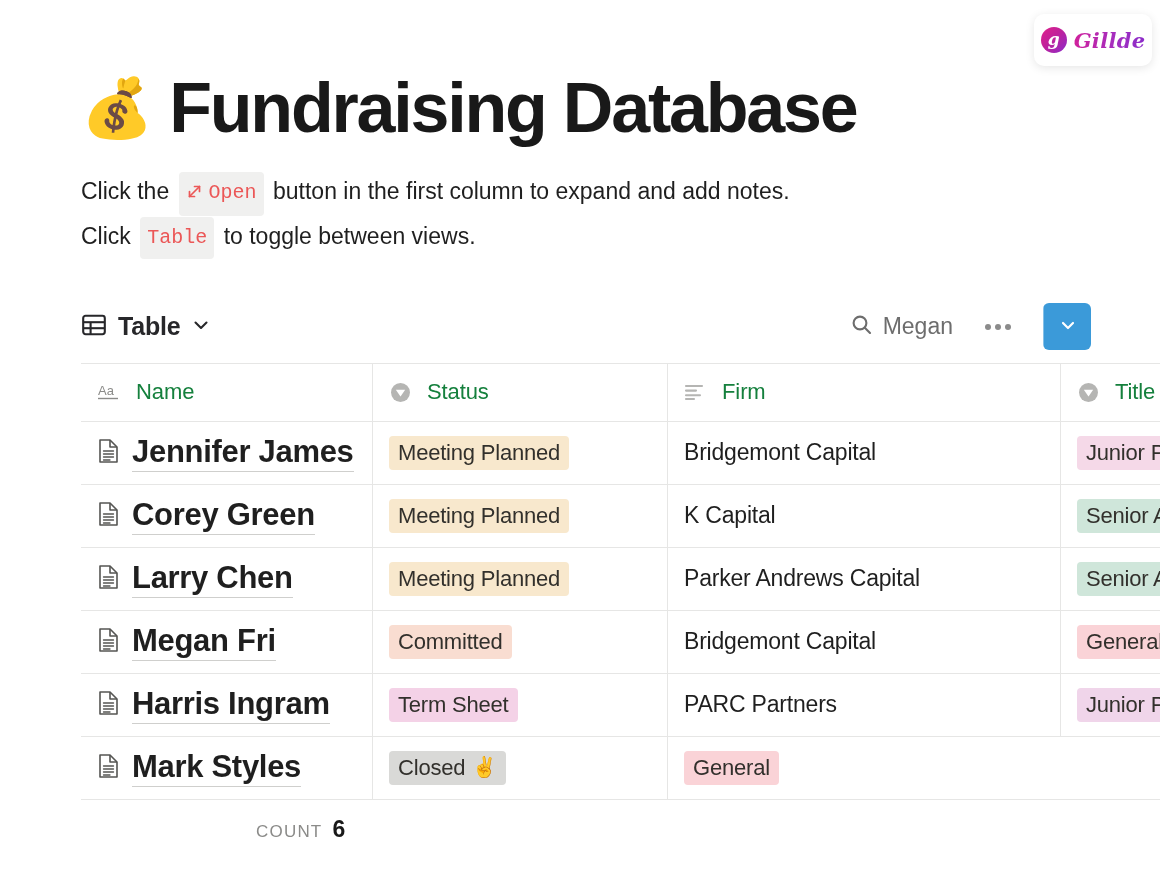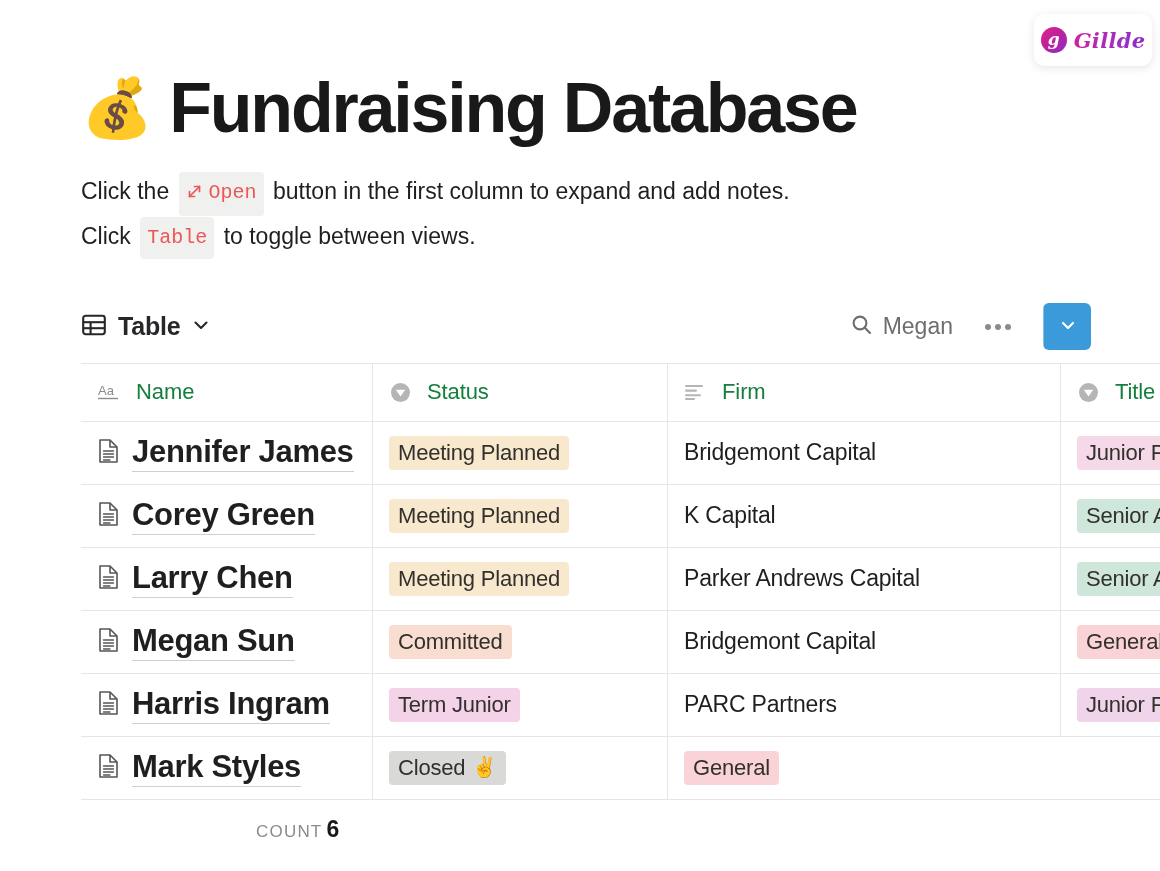--- a/index.html
+++ b/index.html
@@ -258,21 +258,21 @@
     letter-spacing: -0.2px;
     line-height: 1.08;
   }
   .badge .badge-emoji { font-size: 20px; }
 
   .count-row {
     margin-top: 16px;
     padding-left: 175px;
     display: flex;
     align-items: baseline;
-    gap: 4px;
+    gap: 10px;
   }
   .count-label {
     font-size: 17px;
     letter-spacing: 1.2px;
     color: #8b8b89;
     text-transform: uppercase;
   }
   .count-value {
     font-size: 23px;
     font-weight: bold;
@@ -499,21 +499,21 @@
               <span><svg width="23" height="26" viewBox="0 0 23 26" aria-hidden="true">
                   <path d="M3 2 h10 l7 7 v15 a0 0 0 0 1 0 0 H3 Z" fill="#ffffff" stroke="#555553" stroke-width="1.6" stroke-linejoin="round"></path>
                   <path d="M13 2 v7 h7" fill="none" stroke="#555553" stroke-width="1.6" stroke-linejoin="round"></path>
                   <g stroke="#555553" stroke-width="1.3" stroke-linecap="round">
                     <line x1="6.5" y1="13" x2="16.5" y2="13"></line>
                     <line x1="6.5" y1="16" x2="16.5" y2="16"></line>
                     <line x1="6.5" y1="19" x2="16.5" y2="19"></line>
                     <line x1="6.5" y1="22" x2="13" y2="22"></line>
                   </g>
                 </svg></span>
-              <span class="name-text">Megan Sun</span>
+              <span class="name-text">Megan Fri</span>
             </span>
           </div>
           <div class="tcell col-status">
             <span class="badge" style="background: rgb(249, 221, 209);">
               <span>Committed</span>
             </span>
           </div>
           <div class="tcell col-firm">
             <span class="firm-text">Bridgemont Capital</span>
           </div>
@@ -532,21 +532,21 @@
                     <line x1="6.5" y1="16" x2="16.5" y2="16"></line>
                     <line x1="6.5" y1="19" x2="16.5" y2="19"></line>
                     <line x1="6.5" y1="22" x2="13" y2="22"></line>
                   </g>
                 </svg></span>
               <span class="name-text">Harris Ingram</span>
             </span>
           </div>
           <div class="tcell col-status">
             <span class="badge" style="background: rgb(244, 210, 231);">
-              <span>Term Junior</span>
+              <span>Term Sheet</span>
             </span>
           </div>
           <div class="tcell col-firm">
             <span class="firm-text">PARC Partners</span>
           </div>
           <div class="tcell col-title">
             <span class="badge" style="background: rgb(240, 213, 234);">Junior P</span>
           </div>
         </div>
         <div class="trow">

